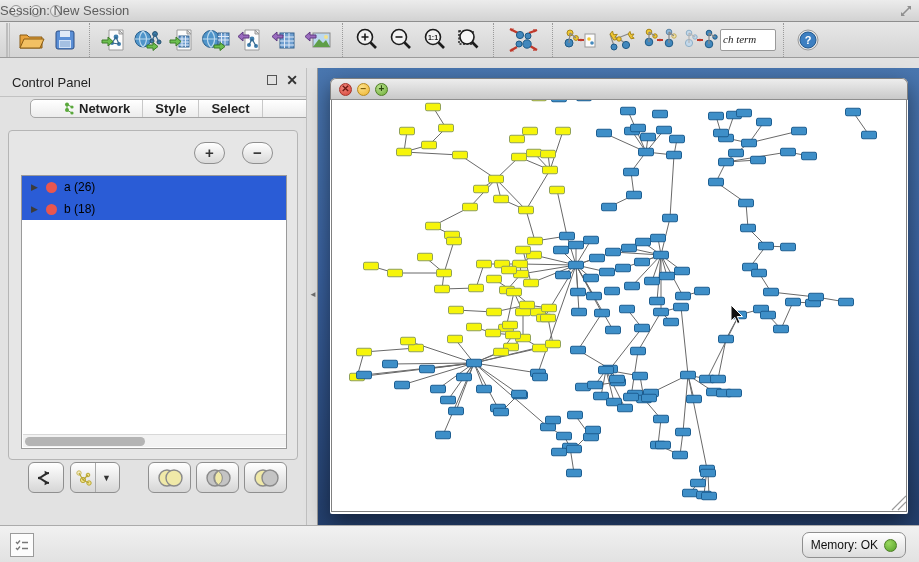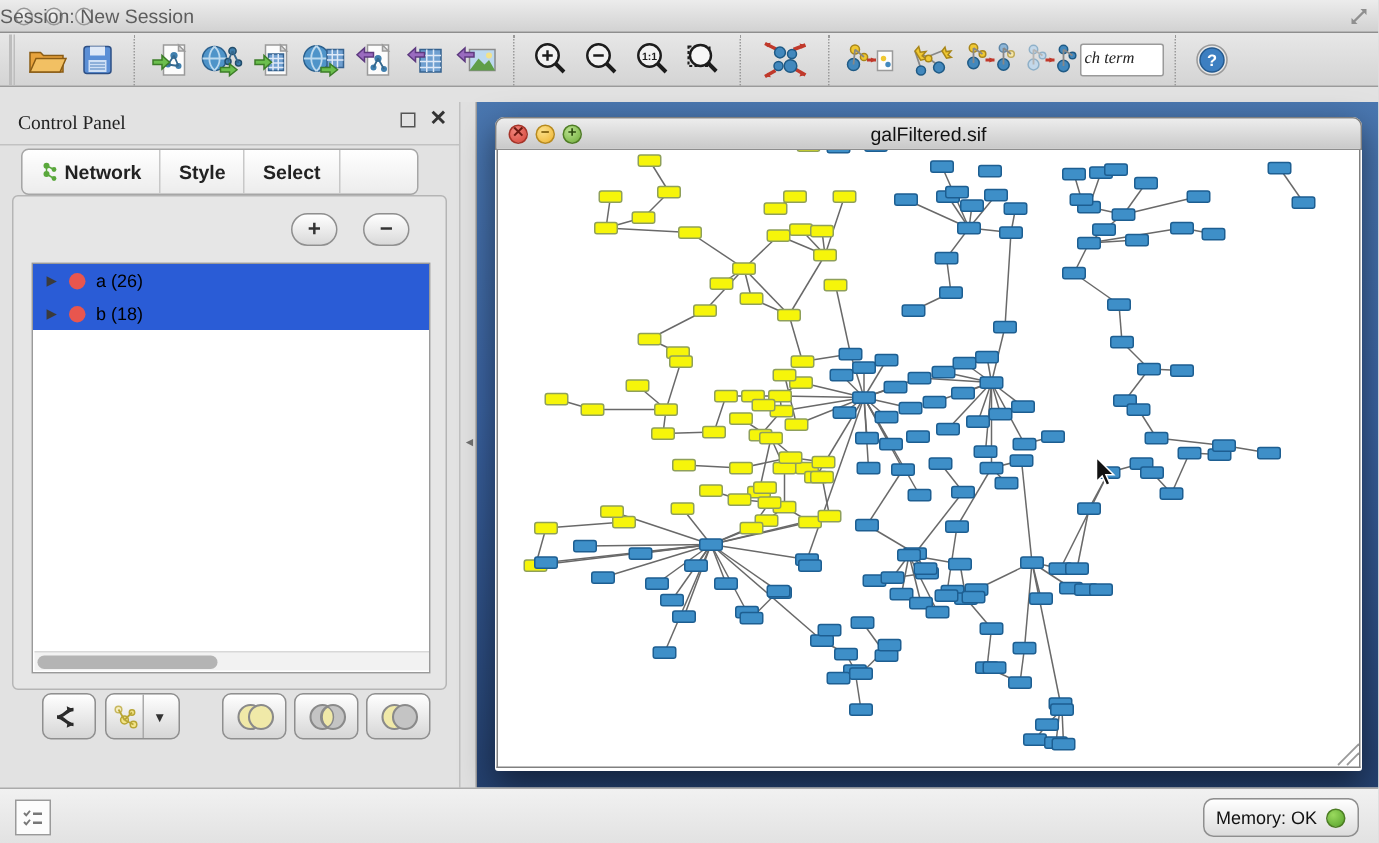--- a/index.html
+++ b/index.html
@@ -28,28 +28,28 @@
   .search-field { width:56px; height:22px; background:#fff; border:1px solid #9a9a9a; border-radius:2px;
     font-style:italic; color:#222; font-size:11px; padding:3px 2px; overflow:hidden; white-space:nowrap;
     font-family:"Liberation Serif", serif; }
 
   
   .main { position:absolute; left:0; top:68px; width:919px; height:457px; }
 
   
   .control-panel { position:absolute; left:0; top:0; width:306px; height:457px; background:#e2e2e2; }
   .cp-header { position:absolute; left:0; top:0; width:100%; height:29px; border-bottom:1px solid #c2c2c2;
-    display:flex; align-items:center;font-family:Liberation Serif, serif; }
+    display:flex; align-items:center; }
   .cp-title { margin-left:12px; color:#222; font-size:13px; }
   .cp-header-icons { position:absolute; right:8px; top:7px; display:flex; gap:9px; align-items:center; }
   .float-icon { width:10px; height:10px; border:1.5px solid #555; }
   .close-icon { color:#333; font-size:14px; font-weight:bold; line-height:10px; }
 
-  .cp-tabs { position:absolute; left:14px; top:31px; height:31px; display:flex;
-    background:linear-gradient(#ffffff,#ececec); border:1px solid #a6a6a6; border-radius:5px; overflow:hidden; }
+  .cp-tabs { position:absolute; left:30px; top:31px; height:19px; display:flex;
+    background:linear-gradient(#ffffff,#ececec); border:1px solid #a6a6a6; border-radius:5px; overflow:hidden;padding-left:20px; }
   .cp-tab { display:flex; align-items:center; justify-content:center; gap:4px; padding:0 12px;
     font-weight:bold; color:#222; font-size:13px; border-right:1px solid #c8c8c8; }
   .cp-tab:last-child { border-right:none;margin-top:41px; }
   .cp-tab.selected { background:linear-gradient(#9a9a9a,#7f7f7f); color:#fff; }
 
   .cp-panel { position:absolute; left:8px; top:62px; width:290px; height:330px;
     background:#e6e6e6; border:1px solid #b5b5b5; border-radius:4px; }
   .set-btn { position:absolute; top:11px; width:31px; height:22px; border:1px solid #8f8f8f; border-radius:11px;
     background:linear-gradient(#ffffff,#d9d9d9); font-weight:bold; font-size:15px; color:#333;
     display:flex; align-items:center; justify-content:center; line-height:0; }
@@ -412,21 +412,20 @@
     </div>
 
     <div class="desktop">
       <div class="inner-window">
         <div class="iw-titlebar">
           <div class="iw-lights">
             <div class="iw-light red">✕</div>
             <div class="iw-light yellow">−</div>
             <div class="iw-light green">+</div>
           </div>
-          <div class="iw-title">galFiltered.sif</div>
         </div>
         <div class="iw-canvas">
           <svg width="576" height="412" viewBox="0 0 576 412">
               <g stroke="#696969" stroke-width="1">
                 <line x1="101" y1="7" x2="114" y2="28"></line>
                 <line x1="114" y1="28" x2="97" y2="45"></line>
                 <line x1="72" y1="52" x2="97" y2="45"></line>
                 <line x1="75" y1="31" x2="72" y2="52"></line>
                 <line x1="72" y1="52" x2="128" y2="55"></line>
                 <line x1="128" y1="55" x2="164" y2="79"></line>

